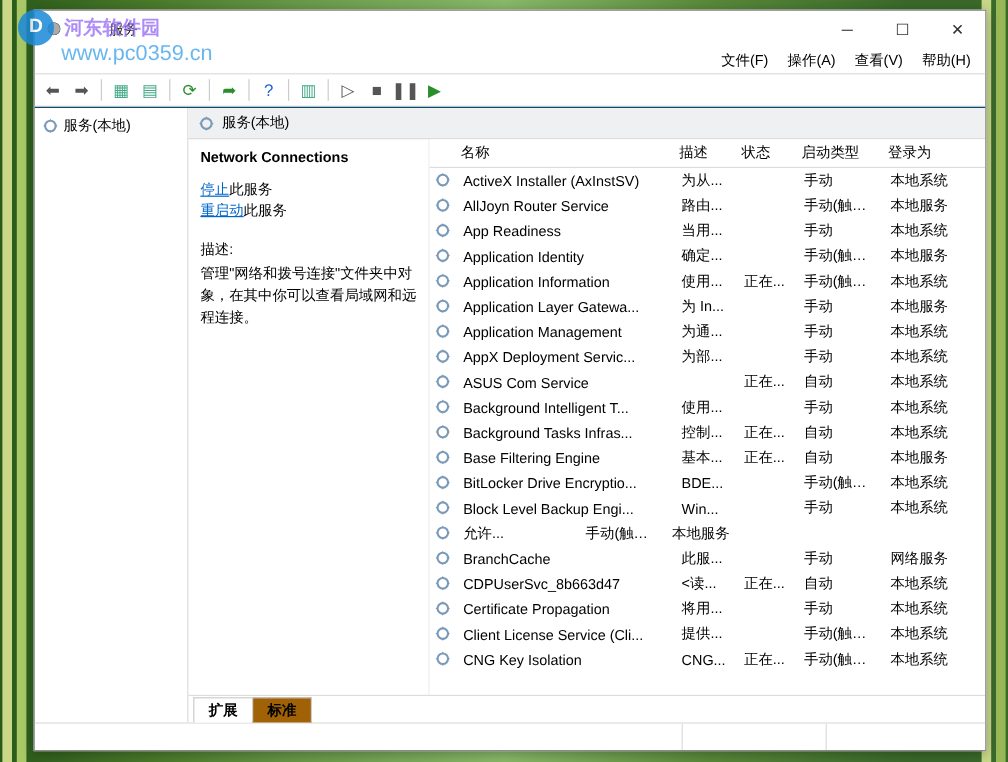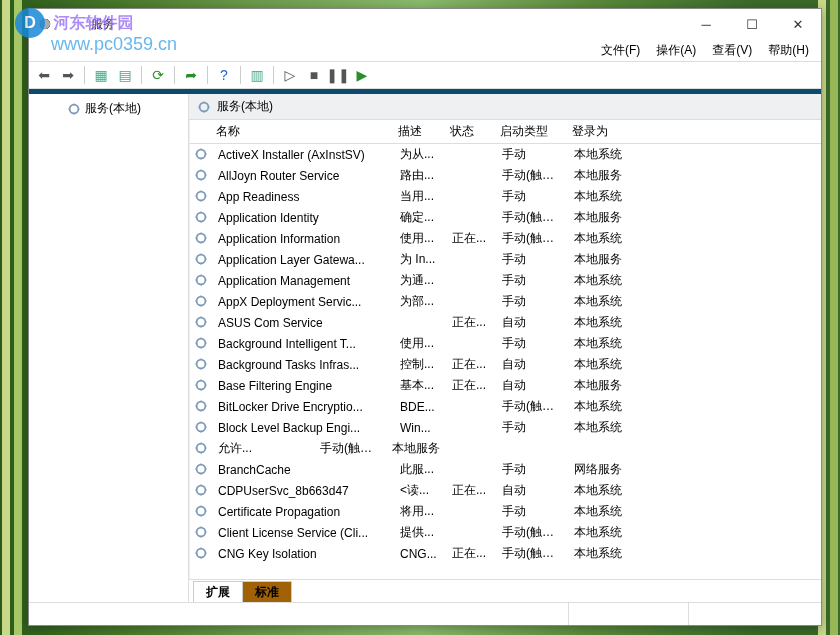--- a/index.html
+++ b/index.html
@@ -13,21 +13,21 @@
 .window { position: absolute; left: 28px; top: 8px; width: 794px; height: 618px; background: #fff; border: 1px solid #888; box-shadow: 0 2px 10px rgba(0,0,0,0.3); display: flex; flex-direction: column; }
 .titlebar { height: 30px; display: flex; align-items: center; padding: 0 0 0 8px; }
 .titlebar-icon { width: 16px; height: 16px; background: radial-gradient(circle, #aaa 40%, #666 45%, transparent 50%); margin-right: 6px; }
 .title { font-size: 12px; flex: 1; padding-left: 32px; }
 .win-btn { width: 46px; height: 30px; display: flex; align-items: center; justify-content: center; font-size: 13px; color: #333; }
 .menubar { height: 22px; display: flex; align-items: center; padding: 0 4px; font-size: 12px; justify-content: flex-end; }
 .menu-item { padding: 2px 8px; }
 .toolbar { height: 28px; border-top: 1px solid #ddd; border-bottom: 1px solid #ddd; display: flex; align-items: center; padding: 0 4px; gap: 2px; }
 .tb-btn { width: 22px; height: 22px; display: flex; align-items: center; justify-content: center; font-size: 14px; color: #555; border-radius: 2px; }
 .tb-sep { width: 1px; height: 18px; background: #ccc; margin: 0 3px; }
-.content { flex: 1; display: flex; border-top: 5px solid #0c4a6e; overflow: hidden; padding-left: 32px; }
+.content { flex: 1; display: flex; border-top: 1px solid #0c4a6e; overflow: hidden; }
 .left-pane { width: 128px; border-right: 1px solid #ddd; padding: 4px; font-size: 12px; }
 .tree-item { display: flex; align-items: center; gap: 4px; padding: 2px; }
 .tree-icon { width: 14px; height: 14px; display: inline-flex; align-items: center; justify-content: center; }
 .gear-svg { width: 14px; height: 14px; }
 .right-pane { flex: 1; display: flex; flex-direction: column; }
 .right-header { height: 26px; background: #eef0f2; border-bottom: 1px solid #ddd; display: flex; align-items: center; padding: 0 8px; font-size: 12px; gap: 6px; }
 .right-body { flex: 1; display: flex; overflow: hidden; }
 .detail-pane { width: 200px; padding: 8px 10px; font-size: 12px; }
 .svc-name { font-weight: bold; margin-bottom: 12px; font-size: 12px; }
 .svc-link { color: #0066cc; text-decoration: underline; cursor: pointer; }
@@ -116,20 +116,31 @@
         <span class="tree-icon">
           <svg class="gear-svg gear" viewBox="0 0 16 16">
               <circle cx="8" cy="8" r="5" stroke-width="2"></circle>
               <path d="M8 1 L9 3 L7 3 Z M8 15 L9 13 L7 13 Z M1 8 L3 9 L3 7 Z M15 8 L13 9 L13 7 Z"></path>
             </svg>
         </span>
         <span>服务(本地)</span>
       </div>
 
       <div class="right-body">
+        <div class="detail-pane">
+          <div class="svc-name">Network Connections</div>
+          <div>
+            <span class="svc-link">停止</span><span>此服务</span>
+          </div>
+          <div>
+            <span class="svc-link">重启动</span><span>此服务</span>
+          </div>
+          <div class="svc-desc-label">描述:</div>
+          <div class="svc-desc">管理"网络和拨号连接"文件夹中对象，在其中你可以查看局域网和远程连接。</div>
+        </div>
 
         <div class="list-pane">
           <div class="list-header">
             <span style="width:20px;"></span>
             <span class="col c-name">名称</span>
             <span class="col c-desc">描述</span>
             <span class="col c-stat">状态</span>
             <span class="col c-start">启动类型</span>
             <span class="col c-logon">登录为</span>
           </div>

